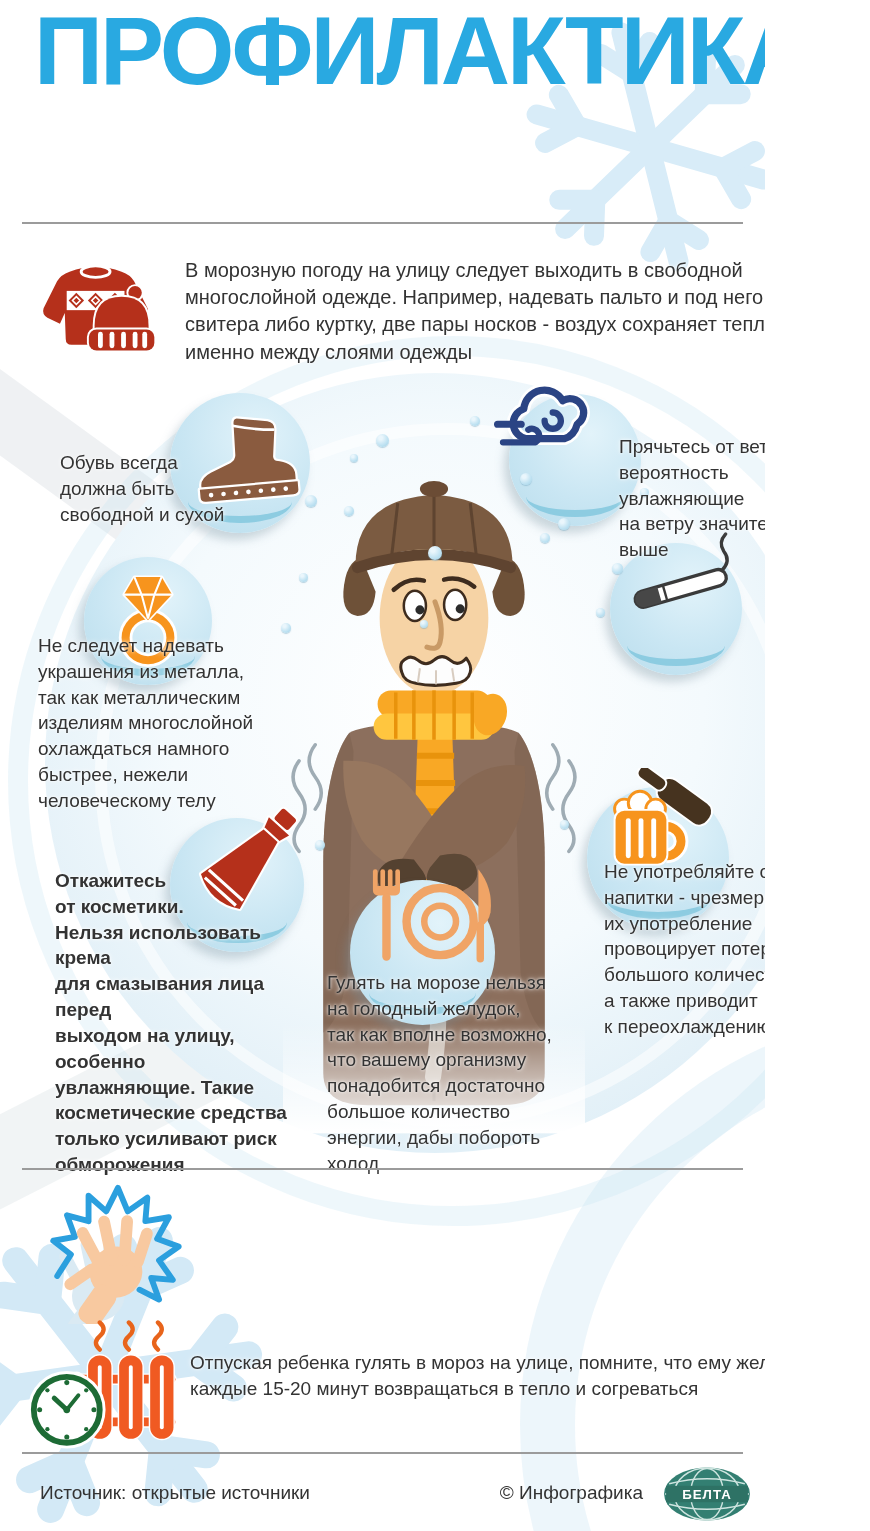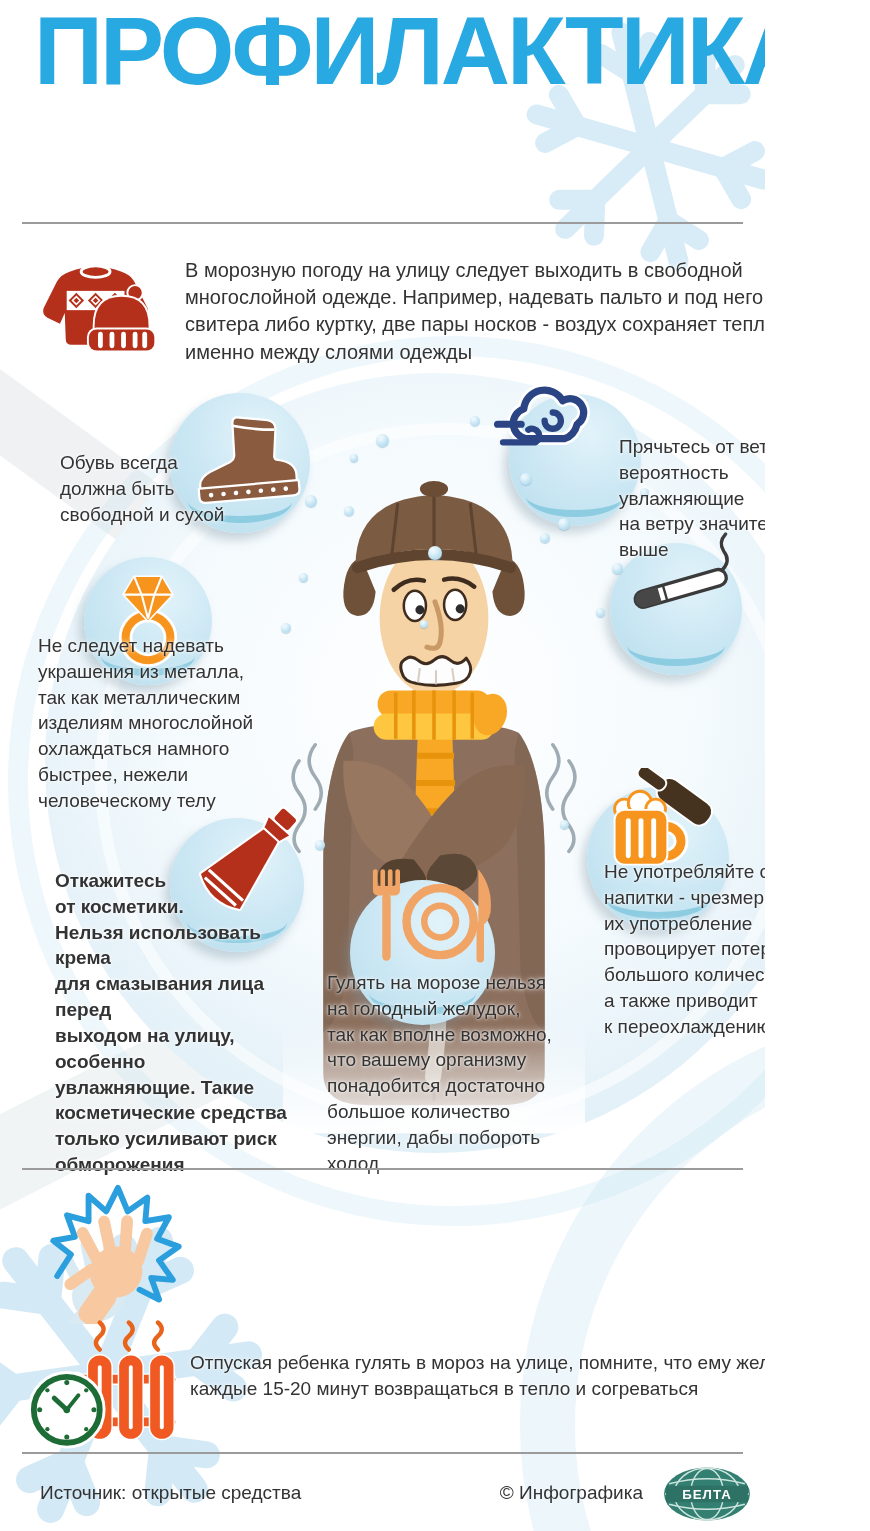--- a/index.html
+++ b/index.html
@@ -439,21 +439,21 @@
     <g stroke="#1D6B35" stroke-linecap="round">
       <line x1="40" y1="92" x2="27" y2="80" stroke-width="5"></line>
       <line x1="40" y1="92" x2="52" y2="77" stroke-width="4"></line>
     </g>
     <circle cx="40" cy="92" r="3.5" fill="#1D6B35"></circle>
   </svg>
   <div class="txt" style="left:190px; top:1350px; width:660px; z-index:6;">Отпуская ребенка гулять в мороз на улице, помните, что ему желательно
 каждые 15-20 минут возвращаться в тепло и согреваться</div>
 
   <div class="rule" style="top:1452px;"></div>
-  <div class="footer-text" style="left:40px; top:1482px;">Источник: открытые средства</div>
+  <div class="footer-text" style="left:40px; top:1482px;">Источник: открытые источники</div>
   <div class="footer-text" style="right:122px; top:1482px;">© Инфографика</div>
   <svg class="abs" style="right:12px; top:1465px; z-index:6;" width="92" height="58" viewBox="0 0 90 56">
     <ellipse cx="45" cy="28" rx="42" ry="26" fill="#337F72"></ellipse>
     <g fill="none" stroke="#cfe5e0" stroke-width="1.4">
       <ellipse cx="45" cy="28" rx="16" ry="25"></ellipse>
       <ellipse cx="45" cy="28" rx="32" ry="25.5"></ellipse>
       <path d="M8,18 Q45,8 82,18 M4,28 H86 M8,38 Q45,48 82,38"></path>
     </g>
     <rect x="5" y="20" width="80" height="16" fill="#2E7265"></rect>
     <text x="45" y="33" text-anchor="middle" font-family="Liberation Sans, sans-serif" font-size="13" font-weight="bold" fill="#ffffff" letter-spacing="1">БЕЛТА</text>

